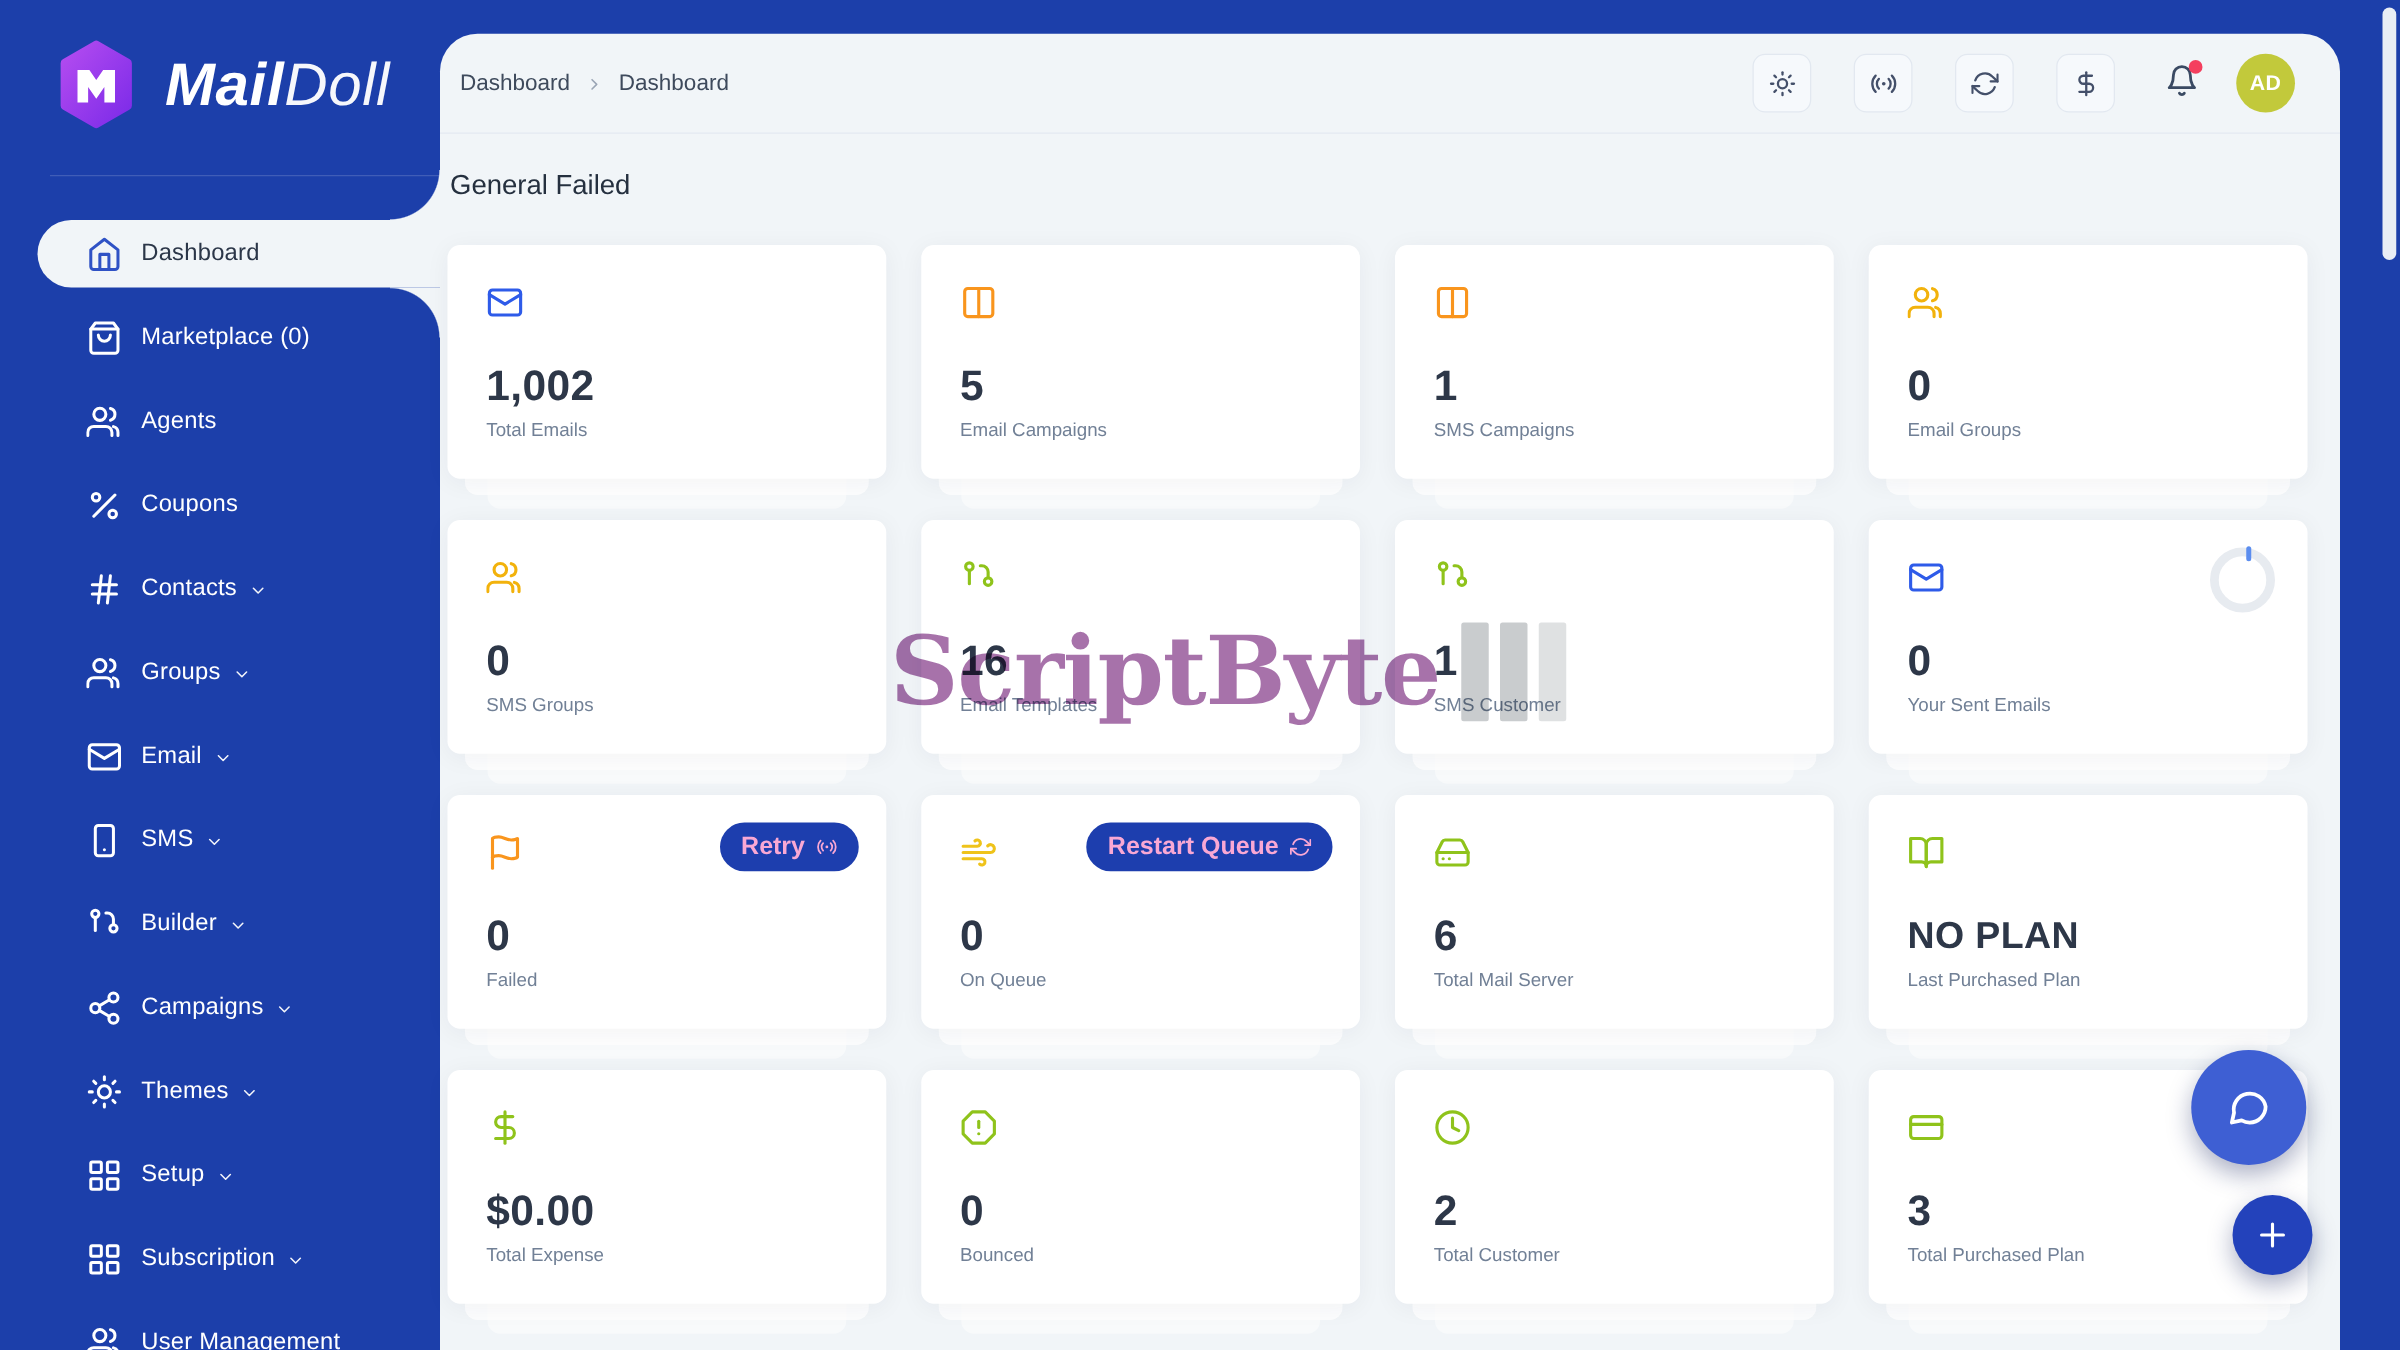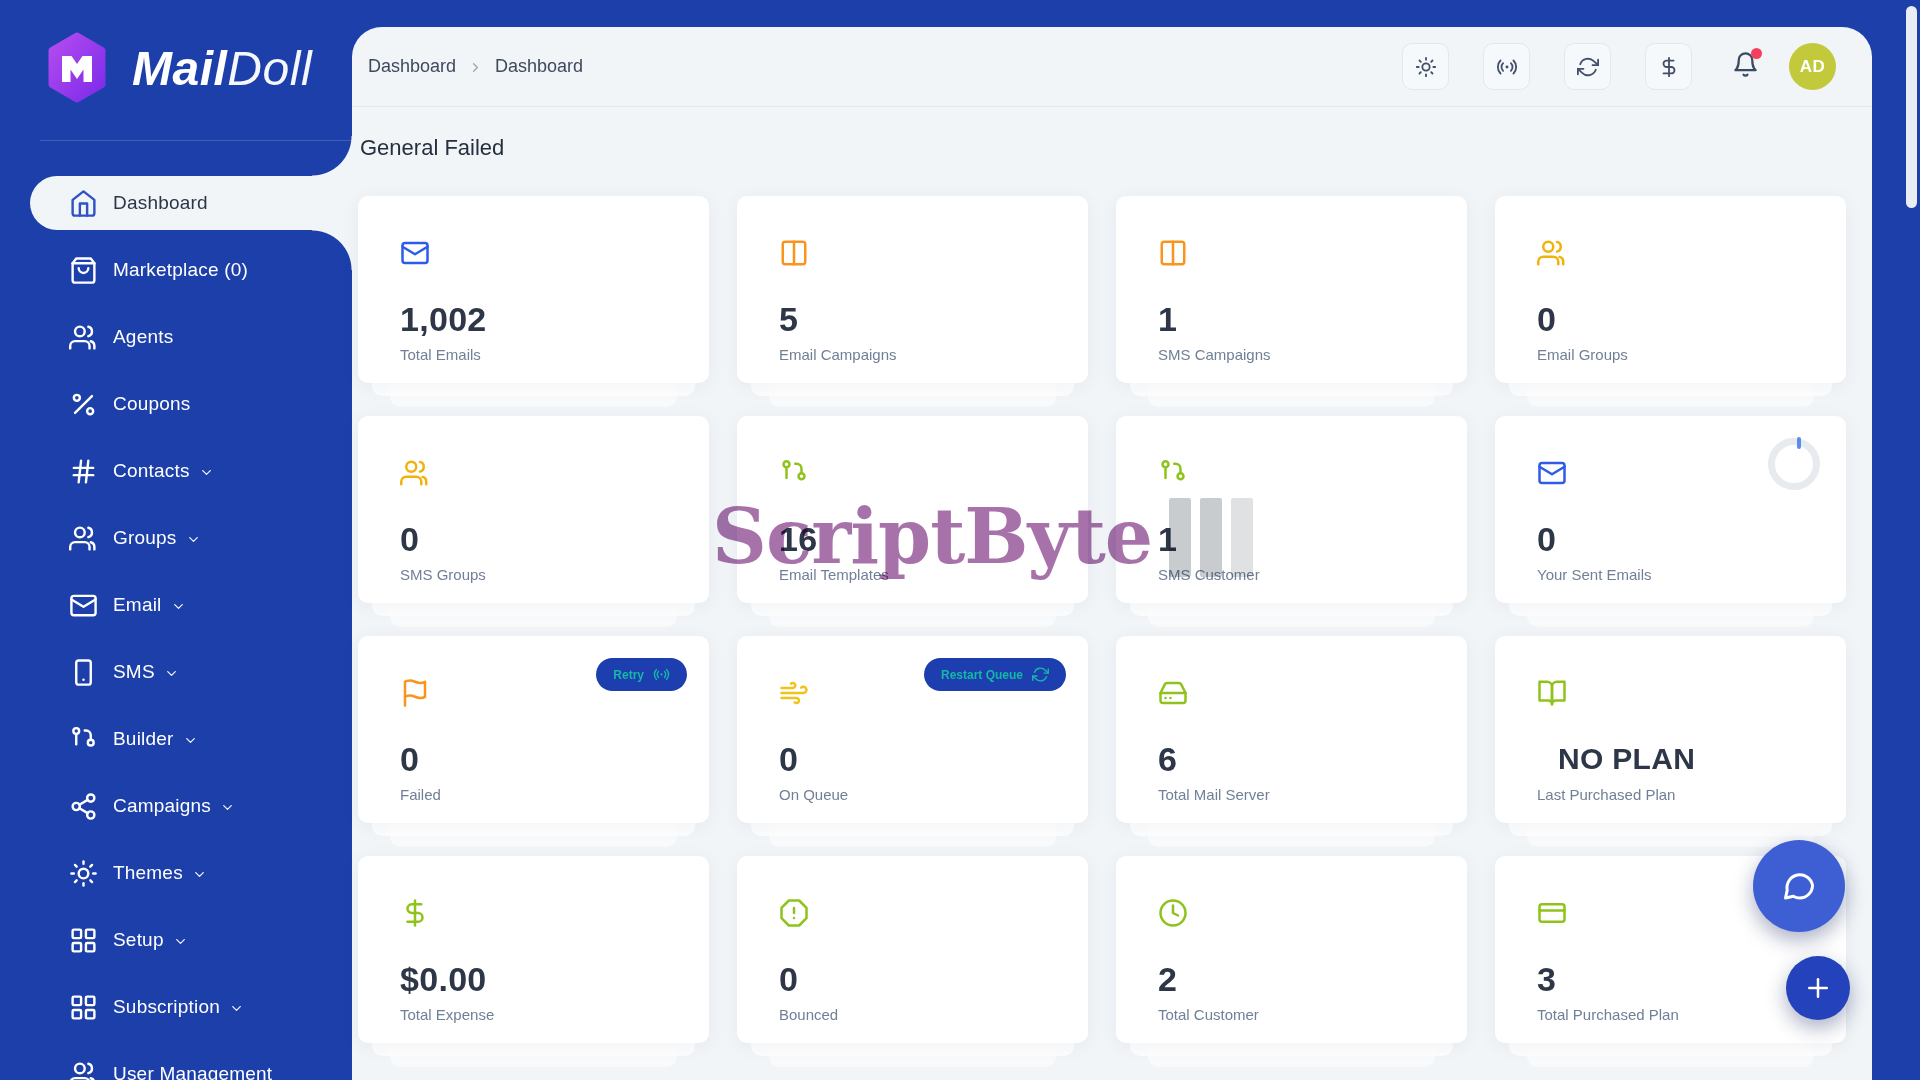--- a/index.html
+++ b/index.html
@@ -93,32 +93,32 @@
     display:grid; grid-template-columns:repeat(4,1fr); gap:33px 28px;
   }
   .card-wrap { position:relative; height:187px; }
   .card-wrap::before, .card-wrap::after {
     content:""; position:absolute; height:40px; border-radius:10px;
   }
   .card-wrap::before { left:14px; right:14px; bottom:-13px; background:rgba(255,255,255,.8); z-index:1; }
   .card-wrap::after  { left:32px; right:32px; bottom:-24px; background:rgba(255,255,255,.48); z-index:0; }
   .card {
     position:relative; z-index:2; height:100%;
-    background:#fff; border-radius:10px; padding:42px;
+    background:#fff; border-radius:10px; padding:31px;
     box-shadow:0 3px 20px rgba(30,41,59,.05);
   }
   .card .cicon { width:30px; height:30px; }
   .card .value { margin-top:28px; font-size:34px; line-height:38px; font-weight:700; color:#2D3748; letter-spacing:.3px; }
-  .card .value.small { font-size:30px;margin-left:21px; }
+  .card .value.small { font-size:30px; }
   .card .clabel { margin-top:8px; font-size:15px; color:#718096; }
   .card-btn {
     position:absolute; top:22px; right:22px;
     display:flex; align-items:center; gap:9px;
     border:none; border-radius:999px; padding:8px 17px;
-    color:#14b8a6; font-size:12px; font-weight:700; font-family:inherit; cursor:pointer;
+    color:#f9a8d4; font-size:20px; font-weight:700; font-family:inherit; cursor:pointer;
   }
   .card-btn .icon { width:17px; height:17px; }
   .spinner {
     position:absolute; top:22px; right:26px; width:52px; height:52px;
     border:7px solid #E7EBF0; border-radius:50%;
   }
   .spinner .tick {
     position:absolute; top:-8px; left:50%; transform:translateX(3px);
     width:4px; height:12px; border-radius:3px; background:#5B8DEF;
   }

